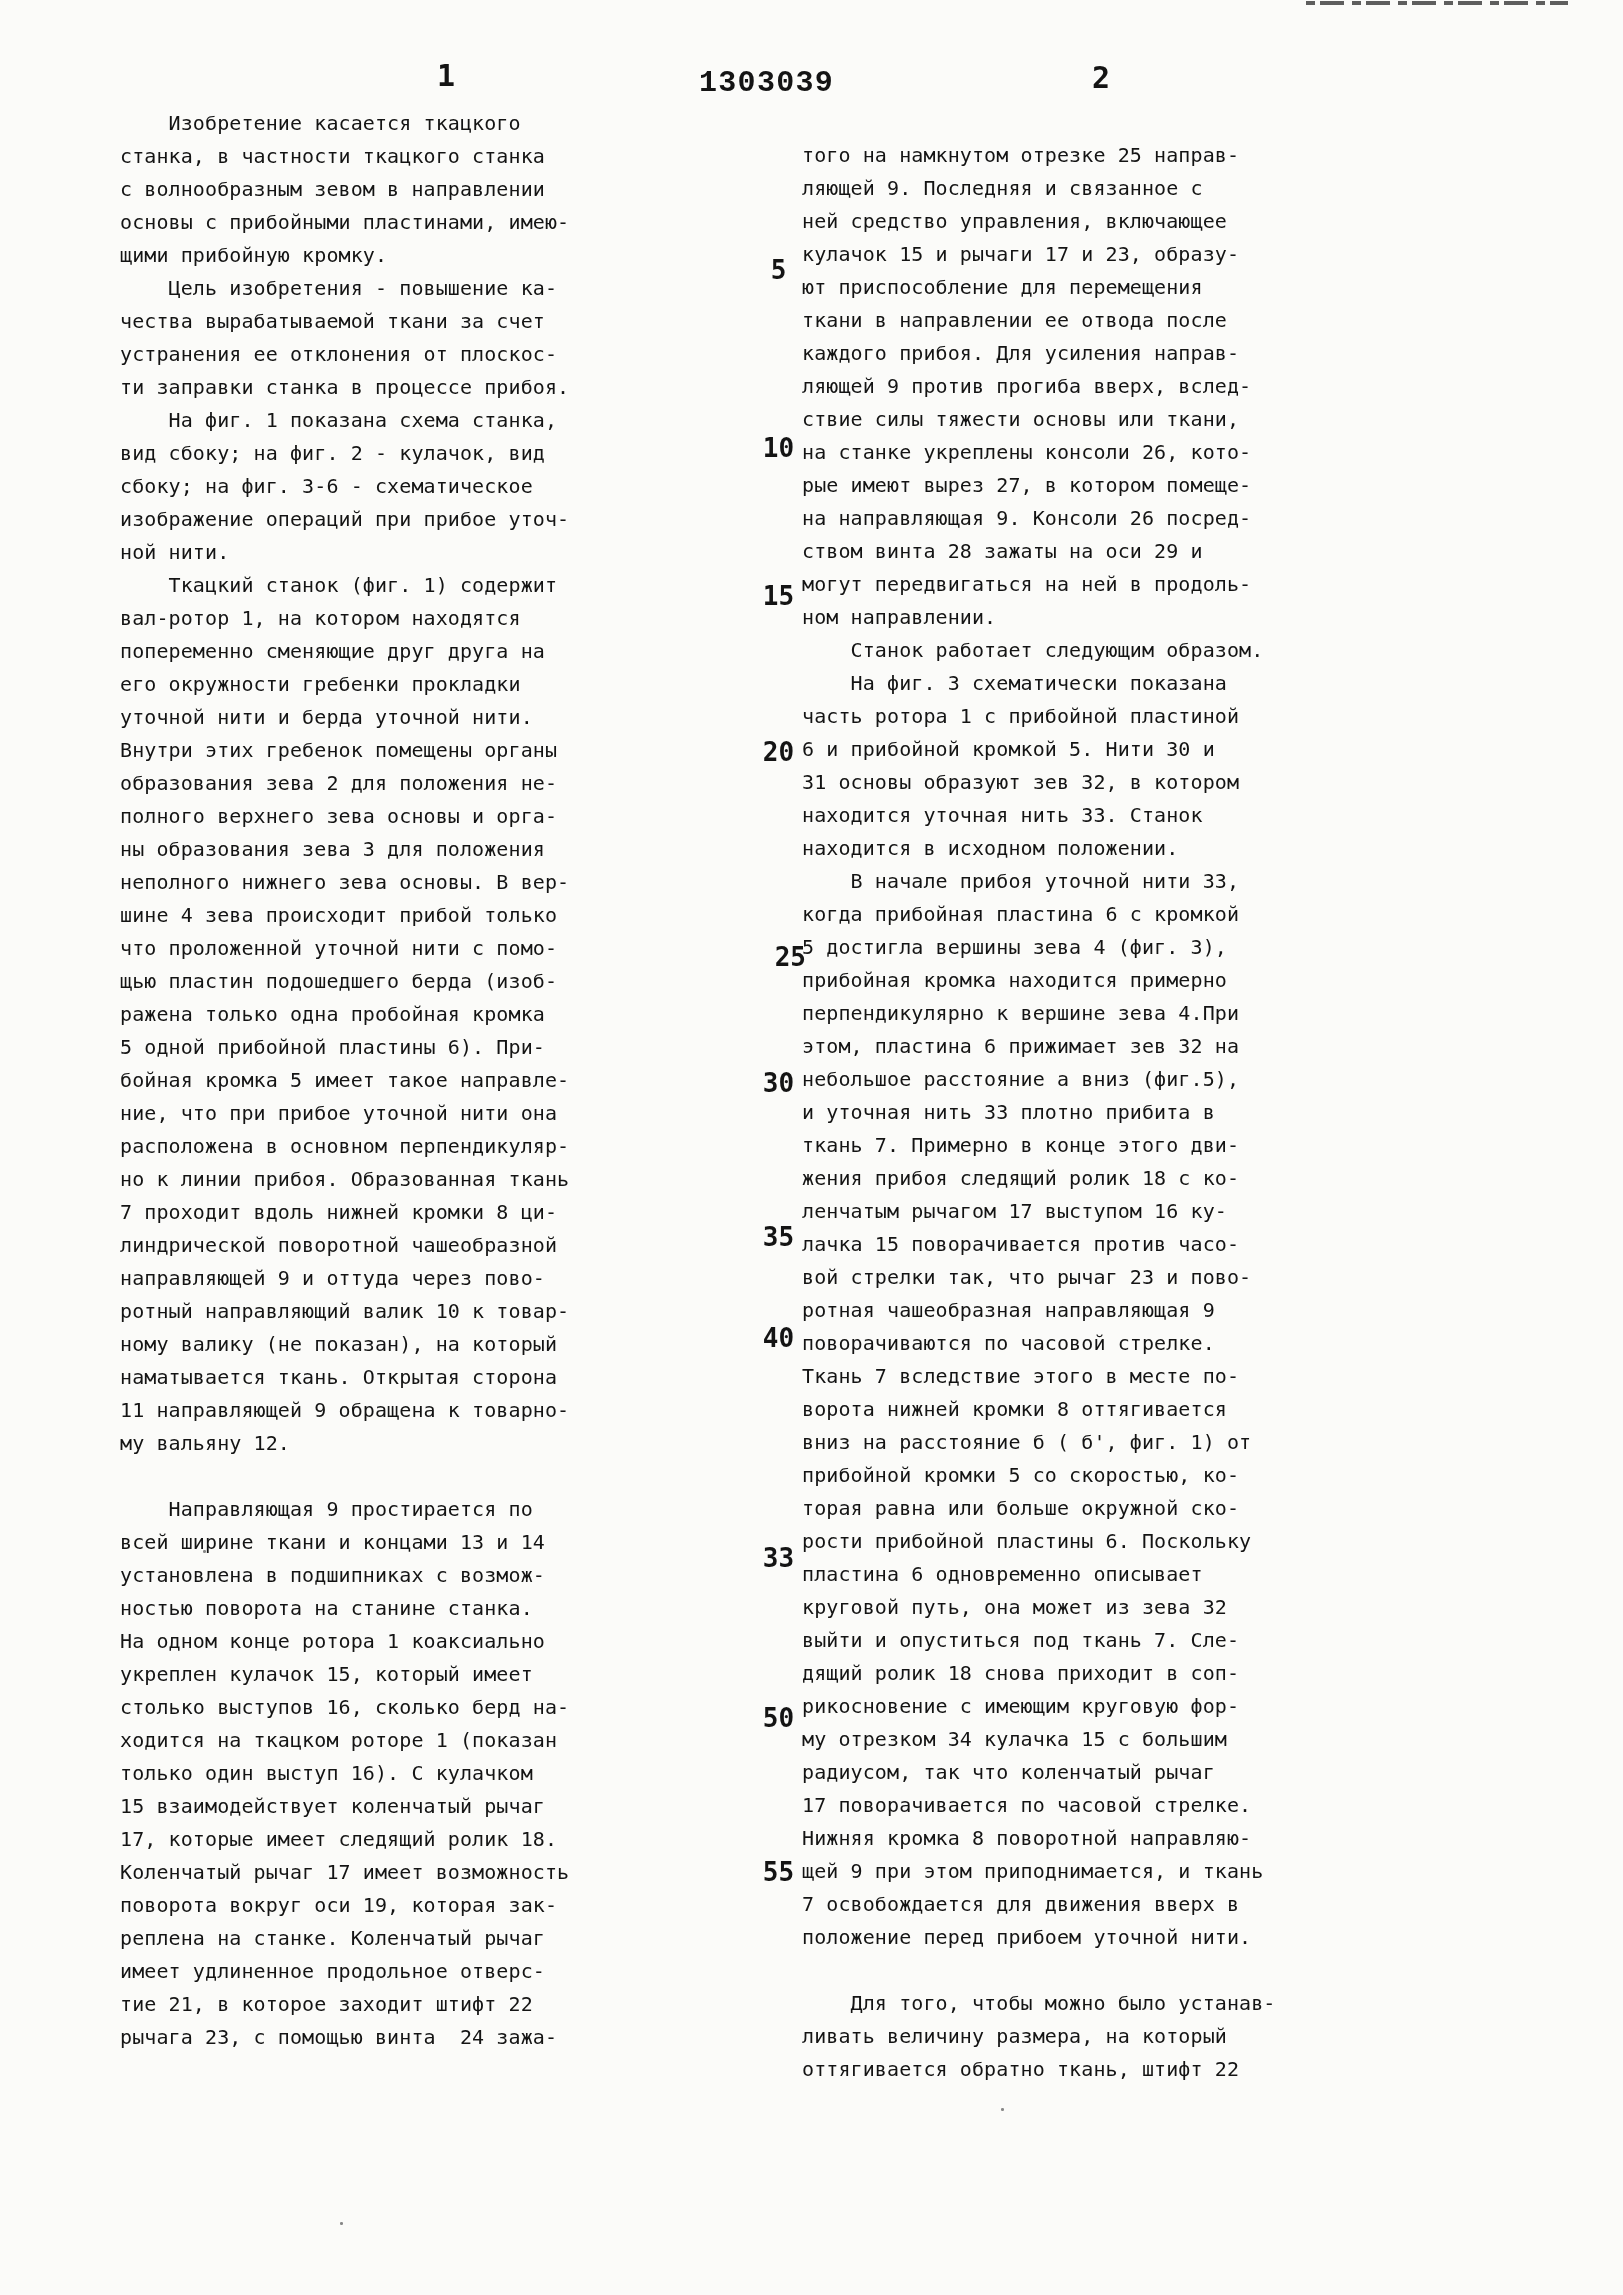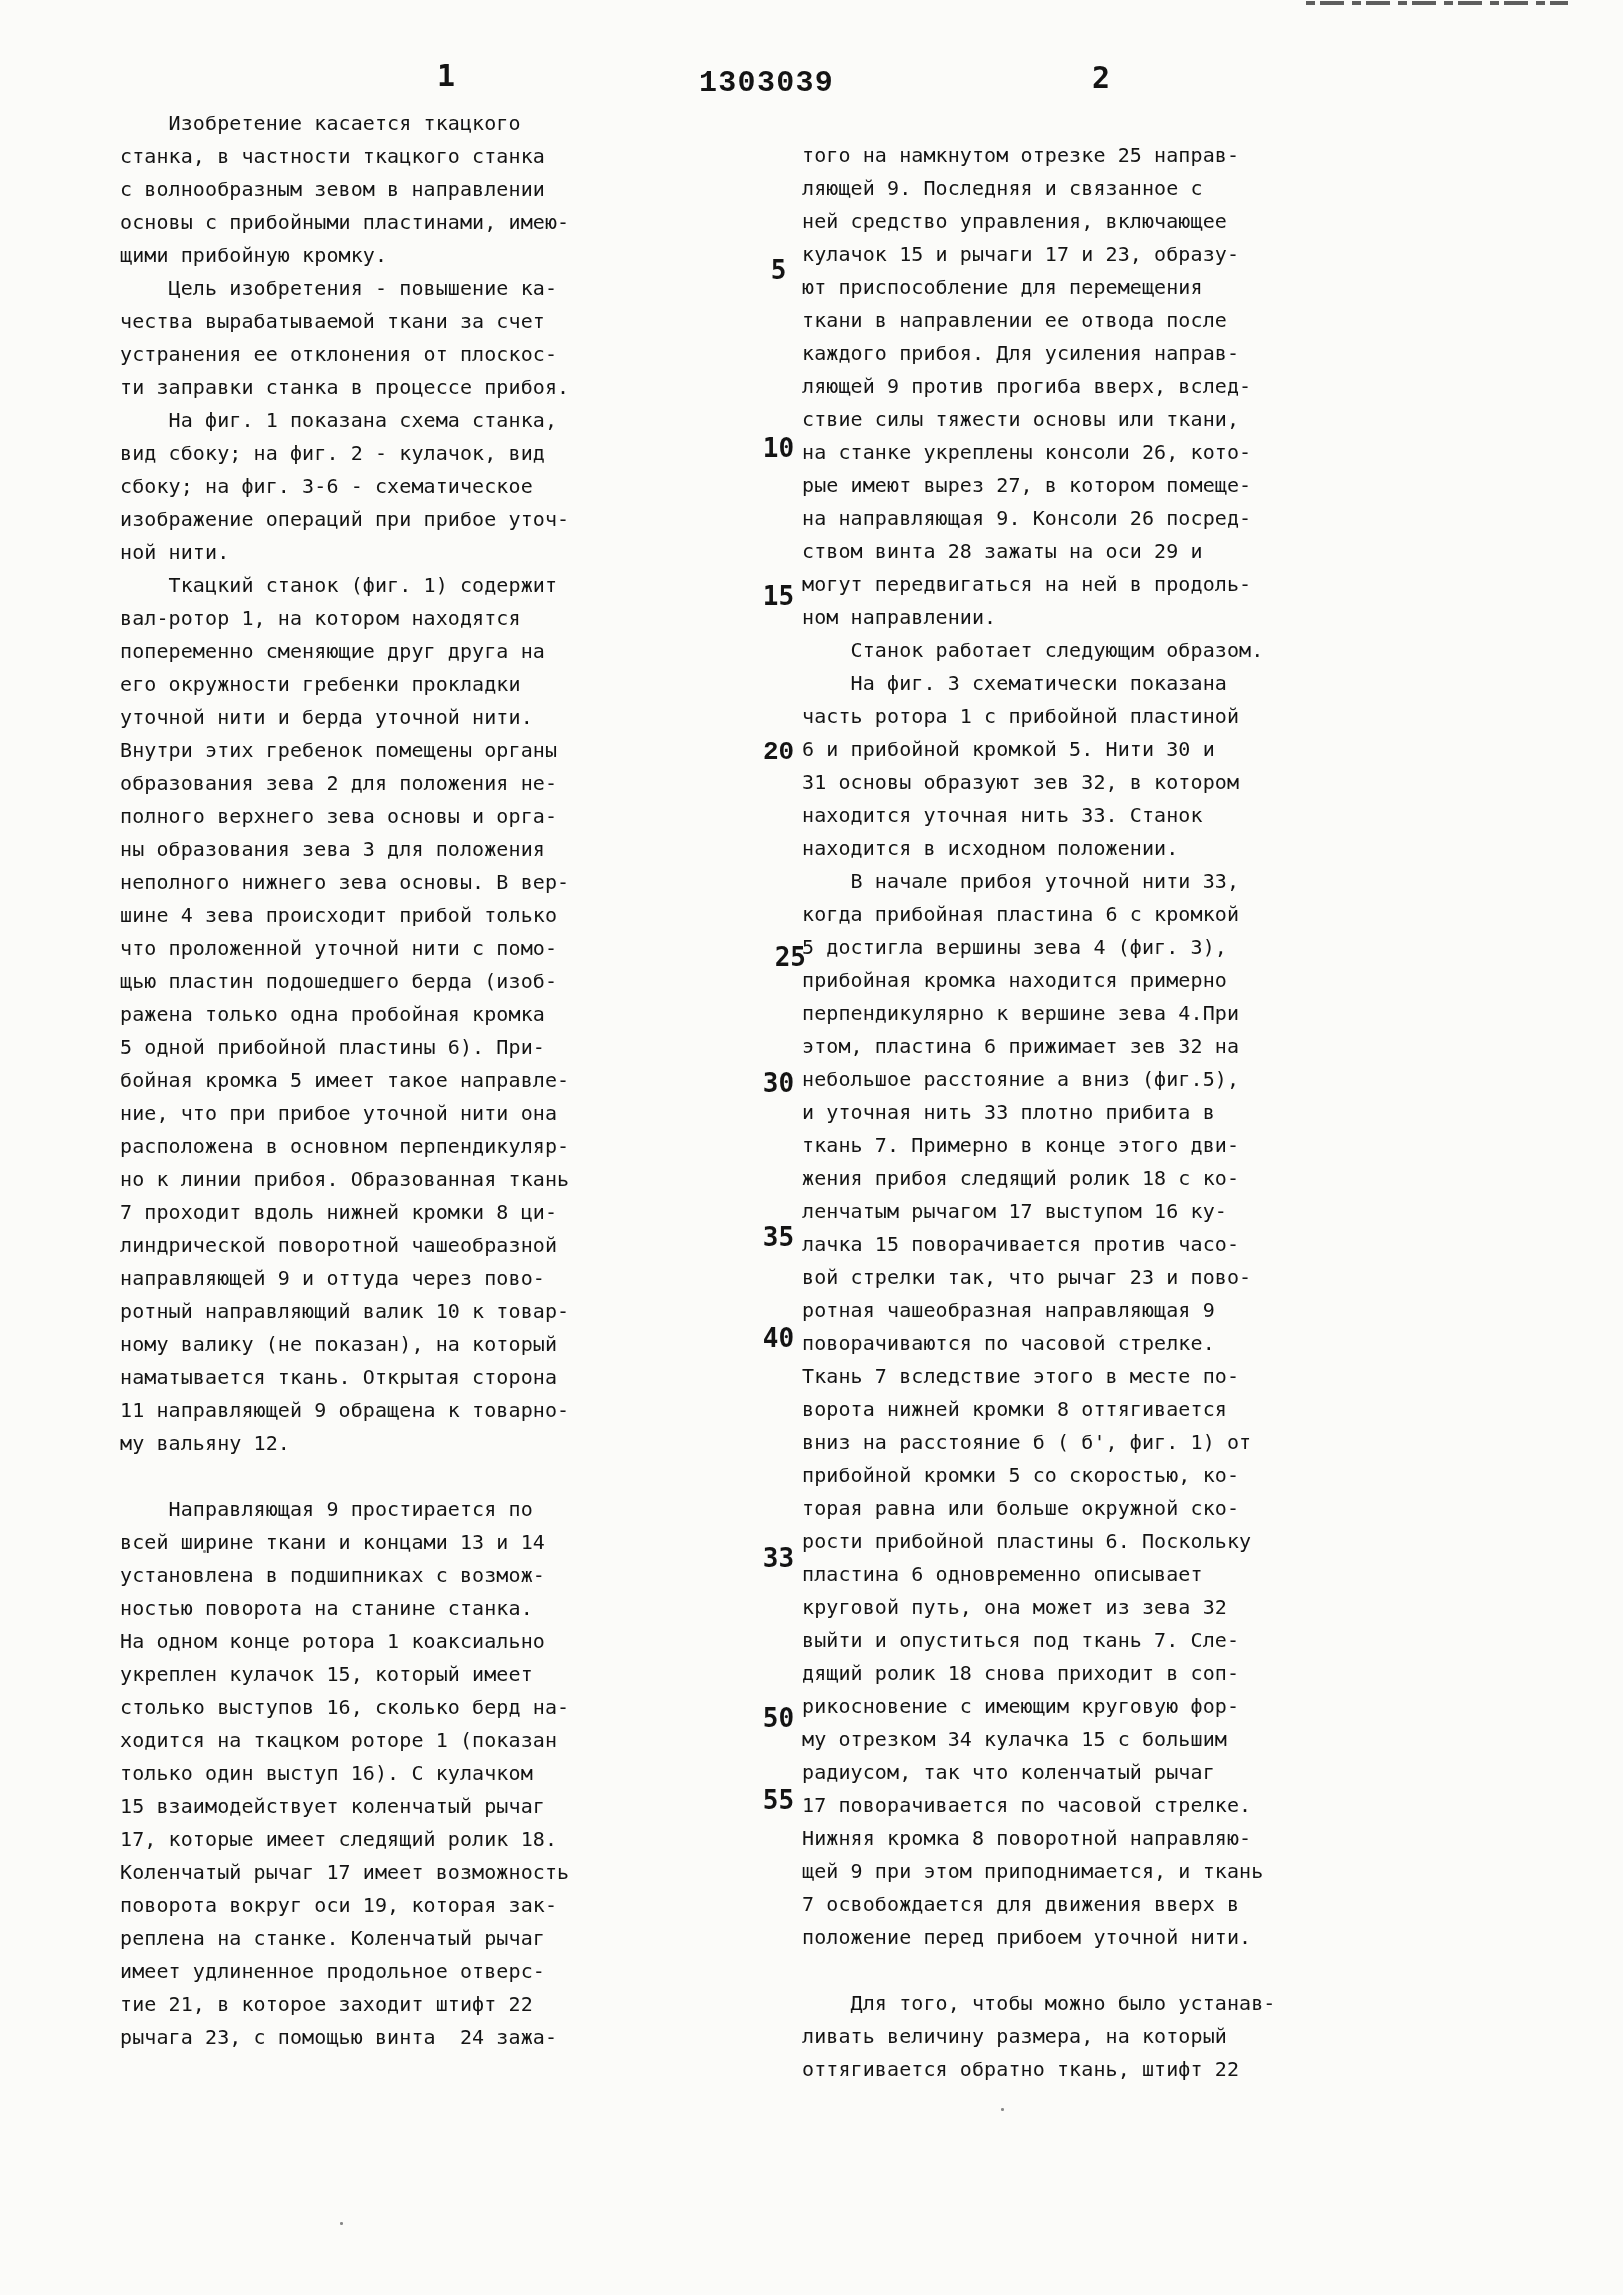--- a/index.html
+++ b/index.html
@@ -98,28 +98,28 @@
   <div id="patent-number" class="header-num">1303039</div>
 
   <div id="page-num-right" class="header-num">2</div>
 
   <div id="left-column" class="col"><div class="tline">    Изобретение касается ткацкого</div><div class="tline">станка, в частности ткацкого станка</div><div class="tline">с волнообразным зевом в направлении</div><div class="tline">основы с прибойными пластинами, имею-</div><div class="tline">щими прибойную кромку.</div><div class="tline">    Цель изобретения - повышение ка-</div><div class="tline">чества вырабатываемой ткани за счет</div><div class="tline">устранения ее отклонения от плоскос-</div><div class="tline">ти заправки станка в процессе прибоя.</div><div class="tline">    На фиг. 1 показана схема станка,</div><div class="tline">вид сбоку; на фиг. 2 - кулачок, вид</div><div class="tline">сбоку; на фиг. 3-6 - схематическое</div><div class="tline">изображение операций при прибое уточ-</div><div class="tline">ной нити.</div><div class="tline">    Ткацкий станок (фиг. 1) содержит</div><div class="tline">вал-ротор 1, на котором находятся</div><div class="tline">попеременно сменяющие друг друга на</div><div class="tline">его окружности гребенки прокладки</div><div class="tline">уточной нити и берда уточной нити.</div><div class="tline">Внутри этих гребенок помещены органы</div><div class="tline">образования зева 2 для положения не-</div><div class="tline">полного верхнего зева основы и орга-</div><div class="tline">ны образования зева 3 для положения</div><div class="tline">неполного нижнего зева основы. В вер-</div><div class="tline">шине 4 зева происходит прибой только</div><div class="tline">что проложенной уточной нити с помо-</div><div class="tline">щью пластин подошедшего берда (изоб-</div><div class="tline">ражена только одна пробойная кромка</div><div class="tline">5 одной прибойной пластины 6). При-</div><div class="tline">бойная кромка 5 имеет такое направле-</div><div class="tline">ние, что при прибое уточной нити она</div><div class="tline">расположена в основном перпендикуляр-</div><div class="tline">но к линии прибоя. Образованная ткань</div><div class="tline">7 проходит вдоль нижней кромки 8 ци-</div><div class="tline">линдрической поворотной чашеобразной</div><div class="tline">направляющей 9 и оттуда через пово-</div><div class="tline">ротный направляющий валик 10 к товар-</div><div class="tline">ному валику (не показан), на который</div><div class="tline">наматывается ткань. Открытая сторона</div><div class="tline">11 направляющей 9 обращена к товарно-</div><div class="tline">му вальяну 12.</div><div class="tline"> </div><div class="tline">    Направляющая 9 простирается по</div><div class="tline">всей ширине ткани и концами 13 и 14</div><div class="tline">установлена в подшипниках с возмож-</div><div class="tline">ностью поворота на станине станка.</div><div class="tline">На одном конце ротора 1 коаксиально</div><div class="tline">укреплен кулачок 15, который имеет</div><div class="tline">столько выступов 16, сколько берд на-</div><div class="tline">ходится на ткацком роторе 1 (показан</div><div class="tline">только один выступ 16). С кулачком</div><div class="tline">15 взаимодействует коленчатый рычаг</div><div class="tline">17, которые имеет следящий ролик 18.</div><div class="tline">Коленчатый рычаг 17 имеет возможность</div><div class="tline">поворота вокруг оси 19, которая зак-</div><div class="tline">реплена на станке. Коленчатый рычаг</div><div class="tline">имеет удлиненное продольное отверс-</div><div class="tline">тие 21, в которое заходит штифт 22</div><div class="tline">рычага 23, с помощью винта  24 зажа-</div></div>
 
   <div id="gutter">
       <div class="gutter-num" style="top: 254px;">5</div>
       <div class="gutter-num" style="top: 432px;">10</div>
       <div class="gutter-num" style="top: 580px;">15</div>
-      <div class="gutter-num" style="top: 736px; font-family: Liberation Mono, monospace;">20</div>
+      <div class="gutter-num" style="top: 736px;">20</div>
       <div class="gutter-num" style="top: 941px; text-align: right;">25</div>
       <div class="gutter-num" style="top: 1055px; margin-top: 12px;">30</div>
       <div class="gutter-num" style="top: 1221px;">35</div>
       <div class="gutter-num" style="top: 1322px;">40</div>
       <div class="gutter-num" style="top: 1542px;">33</div>
       <div class="gutter-num" style="top: 1702px;">50</div>
-      <div class="gutter-num" style="top: 1784px;">55</div>
+      <div class="gutter-num" style="top: 1856px;">55</div>
     </div>
 
   <div id="right-column" class="col"><div class="tline">того на намкнутом отрезке 25 направ-</div><div class="tline">ляющей 9. Последняя и связанное с</div><div class="tline">ней средство управления, включающее</div><div class="tline">кулачок 15 и рычаги 17 и 23, образу-</div><div class="tline">ют приспособление для перемещения</div><div class="tline">ткани в направлении ее отвода после</div><div class="tline">каждого прибоя. Для усиления направ-</div><div class="tline">ляющей 9 против прогиба вверх, вслед-</div><div class="tline">ствие силы тяжести основы или ткани,</div><div class="tline">на станке укреплены консоли 26, кото-</div><div class="tline">рые имеют вырез 27, в котором помеще-</div><div class="tline">на направляющая 9. Консоли 26 посред-</div><div class="tline">ством винта 28 зажаты на оси 29 и</div><div class="tline">могут передвигаться на ней в продоль-</div><div class="tline">ном направлении.</div><div class="tline">    Станок работает следующим образом.</div><div class="tline">    На фиг. 3 схематически показана</div><div class="tline">часть ротора 1 с прибойной пластиной</div><div class="tline">6 и прибойной кромкой 5. Нити 30 и</div><div class="tline">31 основы образуют зев 32, в котором</div><div class="tline">находится уточная нить 33. Станок</div><div class="tline">находится в исходном положении.</div><div class="tline">    В начале прибоя уточной нити 33,</div><div class="tline">когда прибойная пластина 6 с кромкой</div><div class="tline">5 достигла вершины зева 4 (фиг. 3),</div><div class="tline">прибойная кромка находится примерно</div><div class="tline">перпендикулярно к вершине зева 4.При</div><div class="tline">этом, пластина 6 прижимает зев 32 на</div><div class="tline">небольшое расстояние a вниз (фиг.5),</div><div class="tline">и уточная нить 33 плотно прибита в</div><div class="tline">ткань 7. Примерно в конце этого дви-</div><div class="tline">жения прибоя следящий ролик 18 с ко-</div><div class="tline">ленчатым рычагом 17 выступом 16 ку-</div><div class="tline">лачка 15 поворачивается против часо-</div><div class="tline">вой стрелки так, что рычаг 23 и пово-</div><div class="tline">ротная чашеобразная направляющая 9</div><div class="tline">поворачиваются по часовой стрелке.</div><div class="tline">Ткань 7 вследствие этого в месте по-</div><div class="tline">ворота нижней кромки 8 оттягивается</div><div class="tline">вниз на расстояние б ( б', фиг. 1) от</div><div class="tline">прибойной кромки 5 со скоростью, ко-</div><div class="tline">торая равна или больше окружной ско-</div><div class="tline">рости прибойной пластины 6. Поскольку</div><div class="tline">пластина 6 одновременно описывает</div><div class="tline">круговой путь, она может из зева 32</div><div class="tline">выйти и опуститься под ткань 7. Сле-</div><div class="tline">дящий ролик 18 снова приходит в соп-</div><div class="tline">рикосновение с имеющим круговую фор-</div><div class="tline">му отрезком 34 кулачка 15 с большим</div><div class="tline">радиусом, так что коленчатый рычаг</div><div class="tline">17 поворачивается по часовой стрелке.</div><div class="tline">Нижняя кромка 8 поворотной направляю-</div><div class="tline">щей 9 при этом приподнимается, и ткань</div><div class="tline">7 освобождается для движения вверх в</div><div class="tline">положение перед прибоем уточной нити.</div><div class="tline"> </div><div class="tline">    Для того, чтобы можно было устанав-</div><div class="tline">ливать величину размера, на который</div><div class="tline">оттягивается обратно ткань, штифт 22</div></div>
 
   <div class="speck" style="left:203px; top:1550px;"></div>
   <div class="speck" style="left:1001px; top:2108px;"></div>
   <div class="speck" style="left:340px; top:2222px;"></div>
 
 </div>
 

